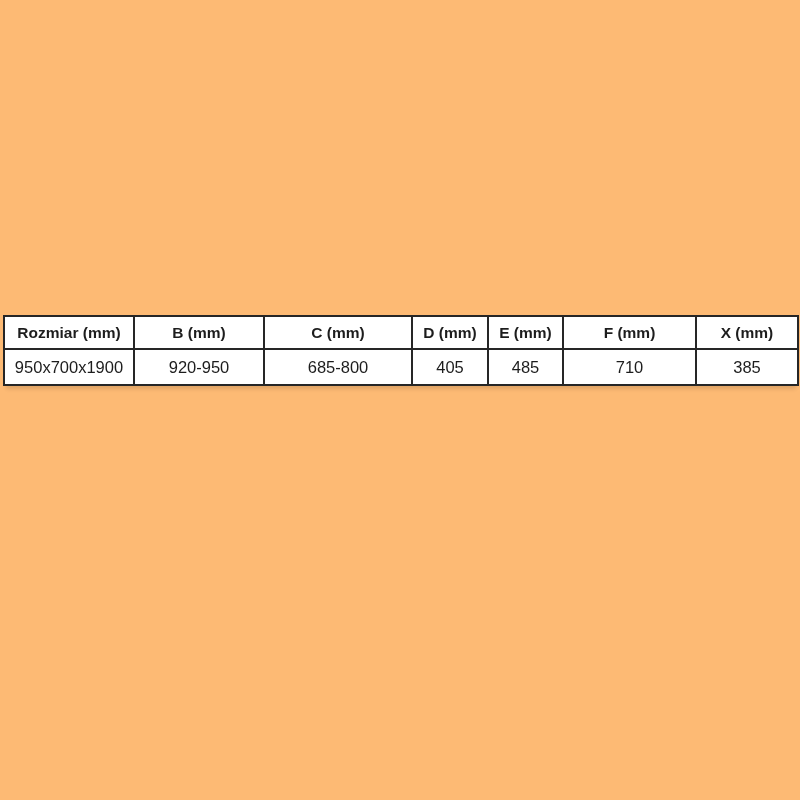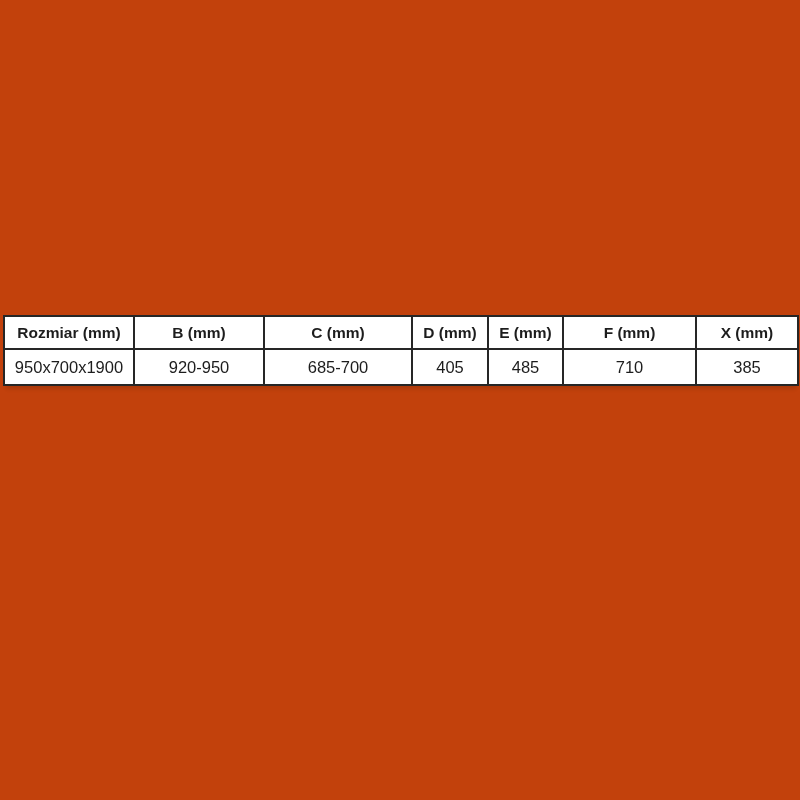--- a/index.html
+++ b/index.html
@@ -4,21 +4,21 @@
 <style>
   html, body {
     margin: 0;
     padding: 0;
     background: #ffffff;
   }
   .canvas {
     position: relative;
     width: 800px;
     height: 800px;
-    background: #c2410c;
+    background: #fdba74;
     overflow: hidden;
     font-family: "Liberation Sans", sans-serif;
   }
   table.spec-table {
     position: absolute;
     left: 3px;
     top: 315px;
     width: 794px;
     border-collapse: collapse;
     table-layout: fixed;
@@ -76,21 +76,21 @@
         <th>D (mm)</th>
         <th>E (mm)</th>
         <th>F (mm)</th>
         <th>X (mm)</th>
       </tr>
     </thead>
     <tbody>
       <tr>
         <td>950x700x1900</td>
         <td>920-950</td>
-        <td>685-700</td>
+        <td>685-800</td>
         <td>405</td>
         <td>485</td>
         <td>710</td>
         <td>385</td>
       </tr>
     </tbody>
   </table>
 </div>
 
 </body></html>

